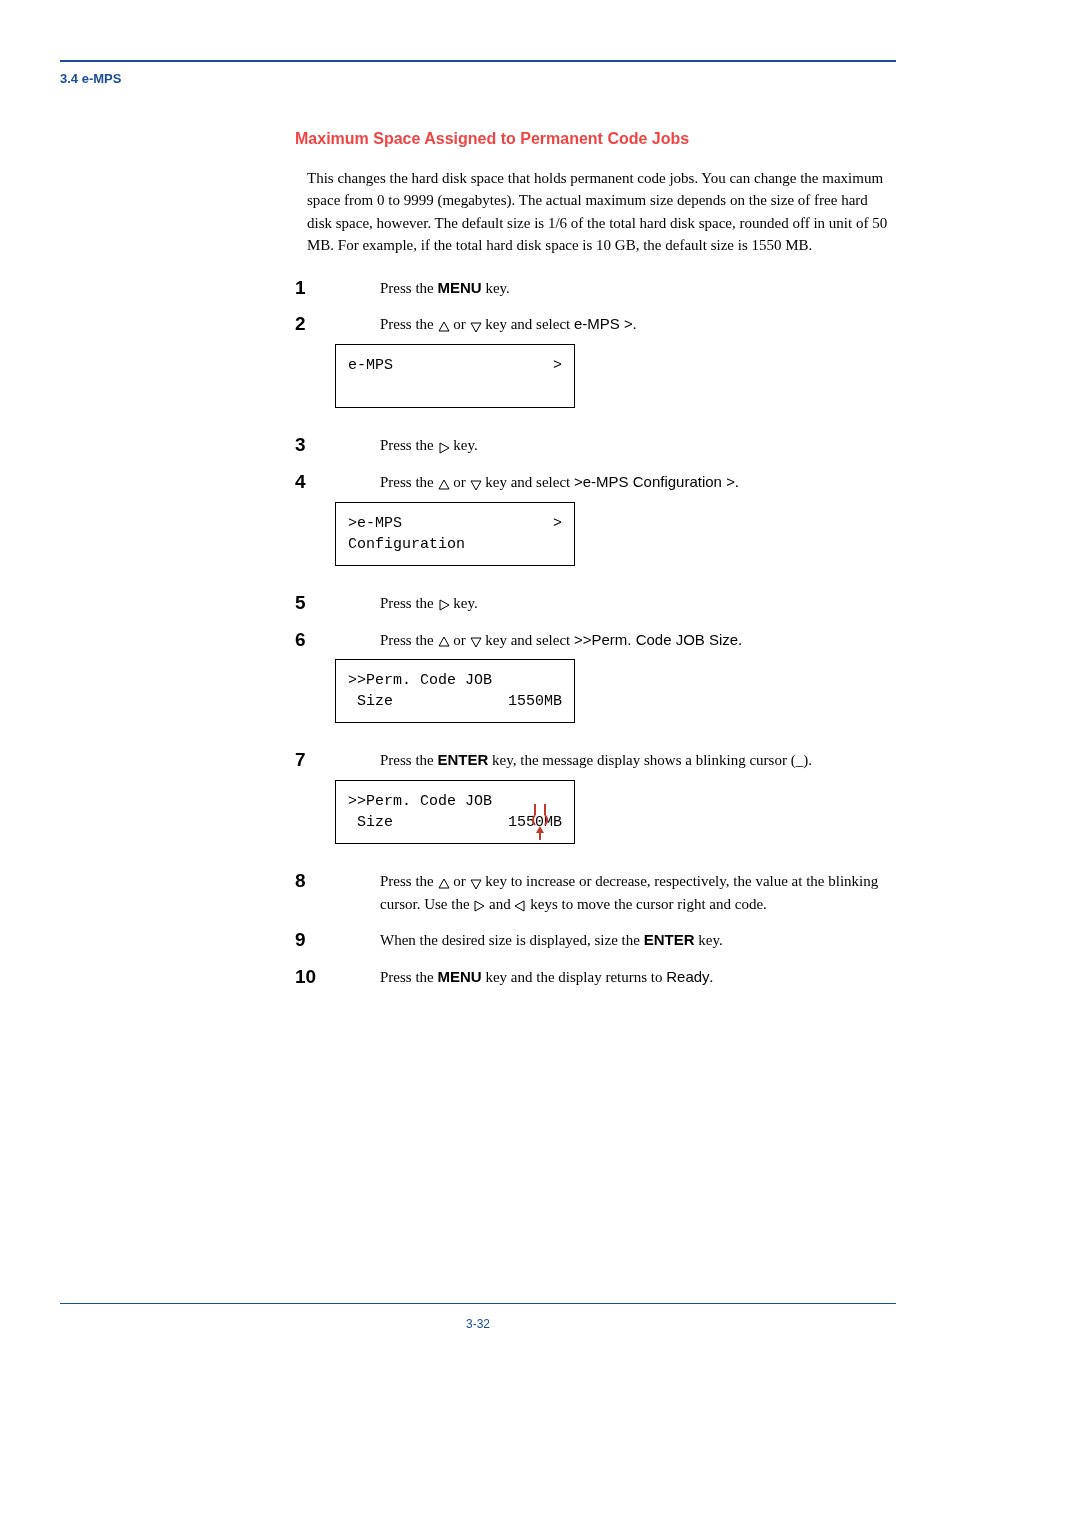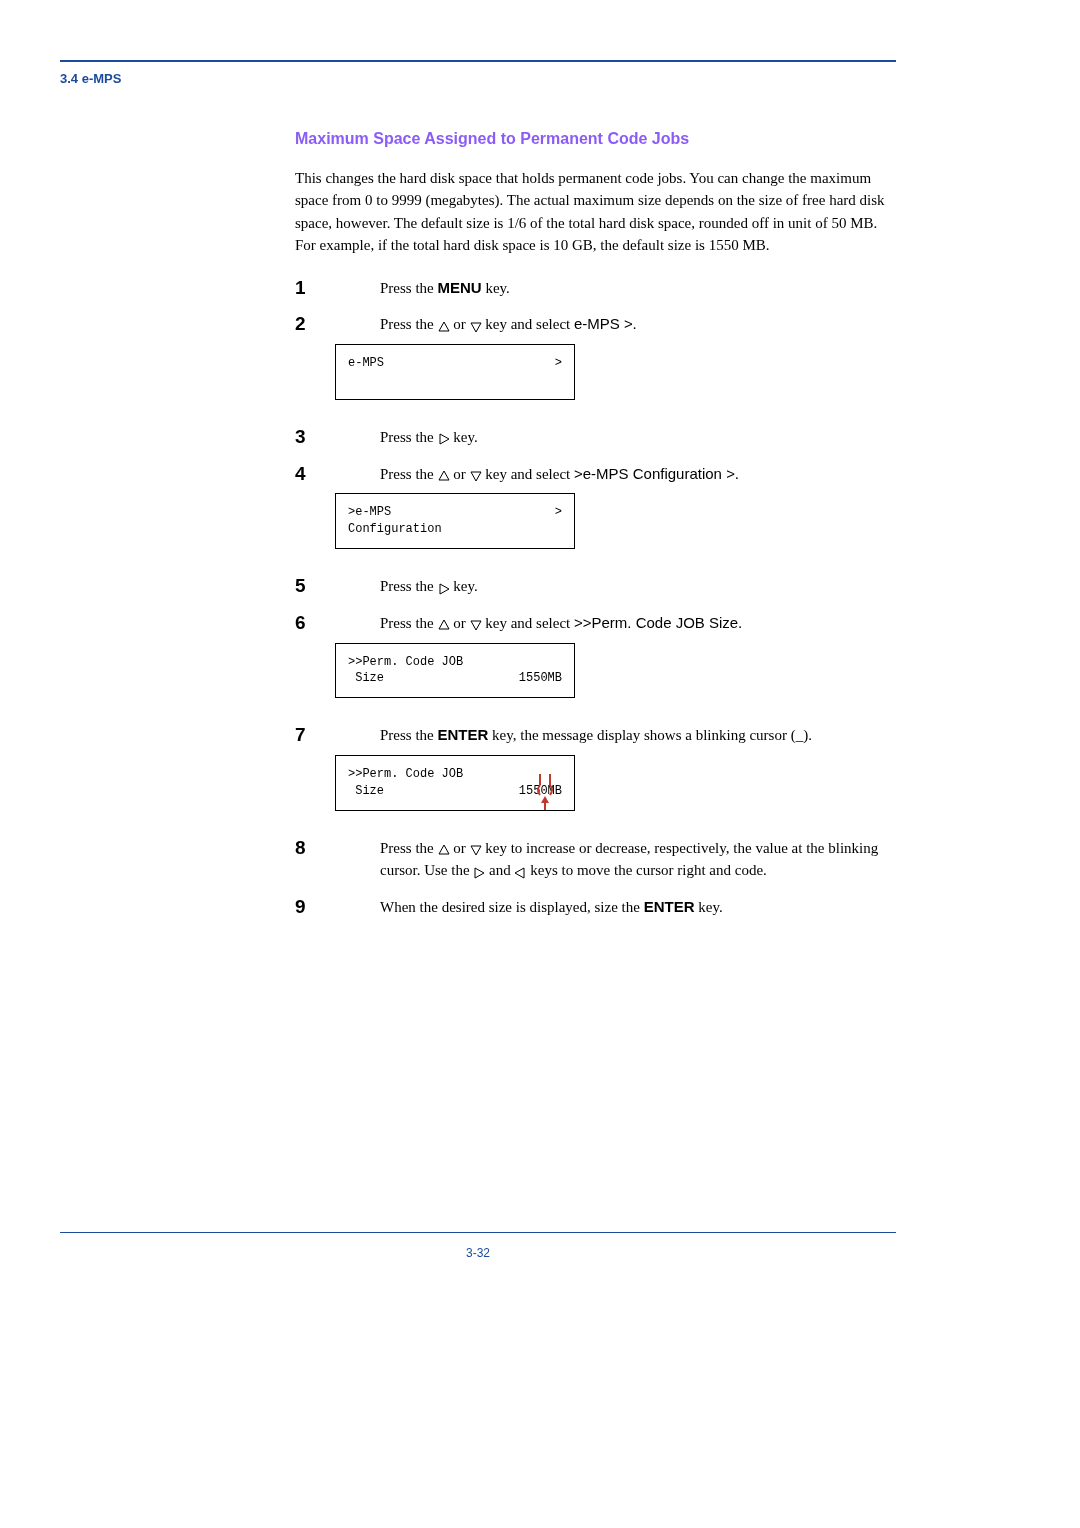--- a/index.html
+++ b/index.html
@@ -33,26 +33,27 @@
     margin-bottom: 40px;
   }
   .content-area {
     margin-left: 235px;
     max-width: 660px;
   }
   .heading {
     font-family: Arial, Helvetica, sans-serif;
     font-weight: bold;
     font-size: 16px;
-    color: #8b5cf6;
+    color: #ef4444;
     margin-bottom: 16px;
   }
   .intro {
     margin-bottom: 20px;
     line-height: 1.5;
+    margin-left: 12px;
   }
   .step-row {
     display: flex;
     margin-bottom: 14px;
   }
   .step-num {
     width: 40px;
     flex-shrink: 0;
     font-family: Arial, Helvetica, sans-serif;
     font-weight: bold;
@@ -67,21 +68,21 @@
   .step-text b { font-family: Arial, Helvetica, sans-serif; font-weight: bold; }
   .code { font-family: Liberation Sans, sans-serif; }
   .lcd {
     margin-left: 40px;
     margin-top: 8px;
     margin-bottom: 26px;
     border: 1px solid #000;
     width: 240px;
     padding: 10px 12px;
     font-family: 'Courier New', monospace;
-    font-size: 12px;
+    font-size: 15px;
     line-height: 1.4;
   }
   .lcd-line { display: flex; justify-content: space-between; white-space: pre; }
   .tri-up, .tri-down, .tri-right, .tri-left {
     display: inline-block;
     position: relative;
     top: 1px;
   }
   .tri-up svg, .tri-down svg, .tri-right svg, .tri-left svg {
     width: 12px; height: 12px; vertical-align: middle;
@@ -209,19 +210,25 @@
       </div>
     </div>
 
     <div class="step-row">
       <div class="step-num">9</div>
       <div class="step-text">
         <span>When the desired size is displayed, size the </span><b>ENTER</b><span> key.</span>
       </div>
     </div>
 
+    <div class="step-row">
+      <div class="step-num">10</div>
+      <div class="step-text">
+        <span>Press the </span><b>MENU</b><span> key and the display returns to </span><span class="code">Ready</span><span>.</span>
+      </div>
+    </div>
 
   </div>
 
   <div style="height:260px;"></div>
   <div class="rule-bottom"></div>
   <div class="page-num">3-32</div>
 </div>
 
 </body></html>

